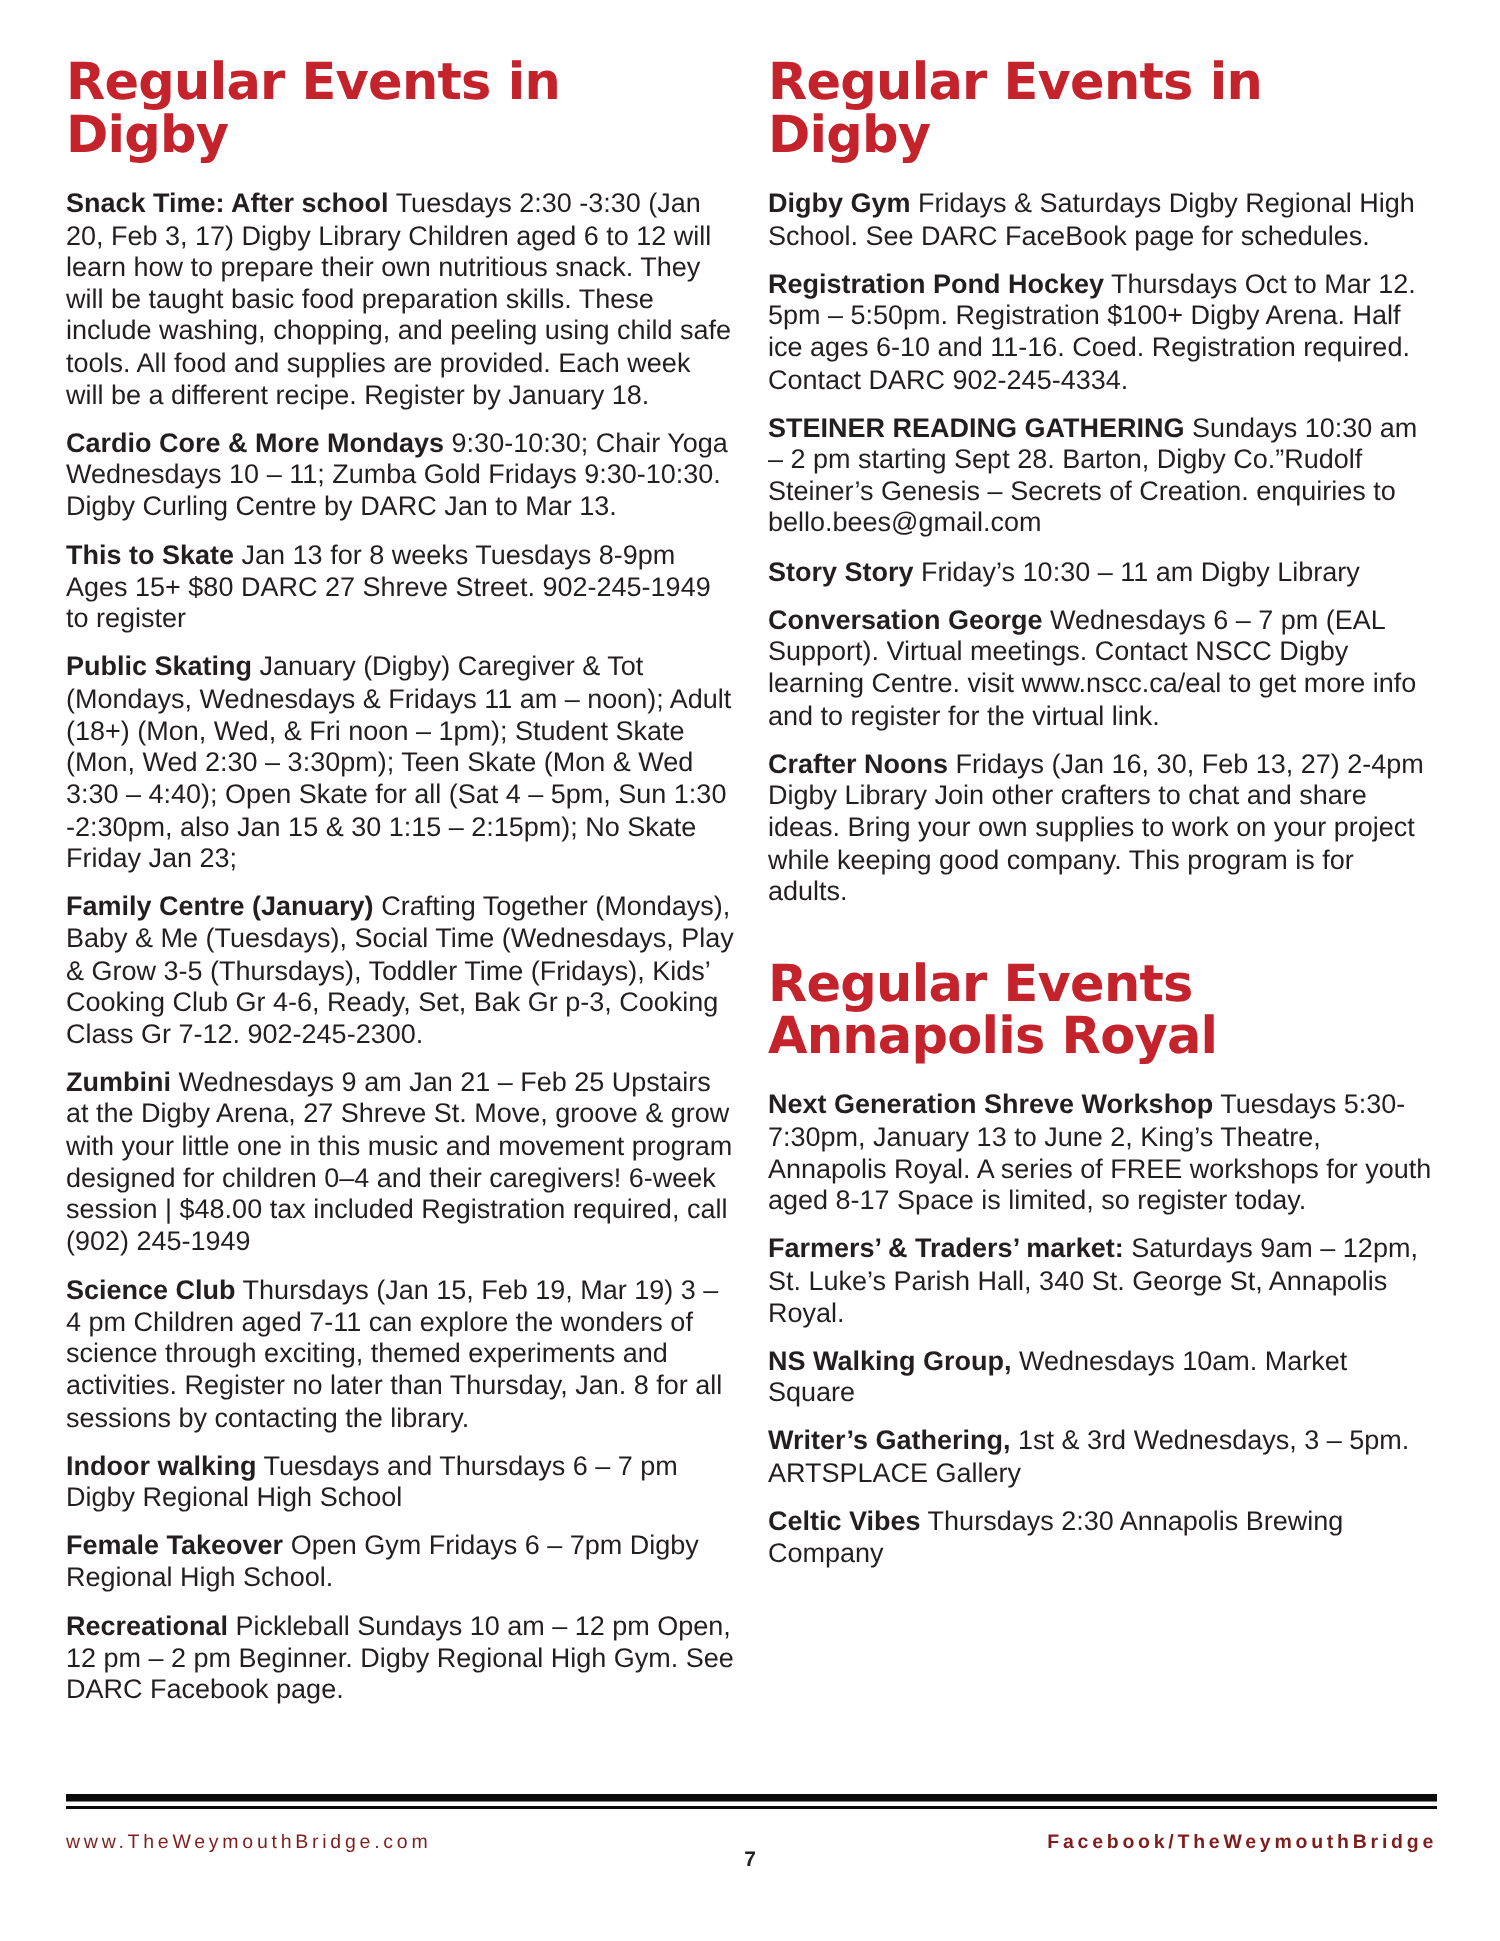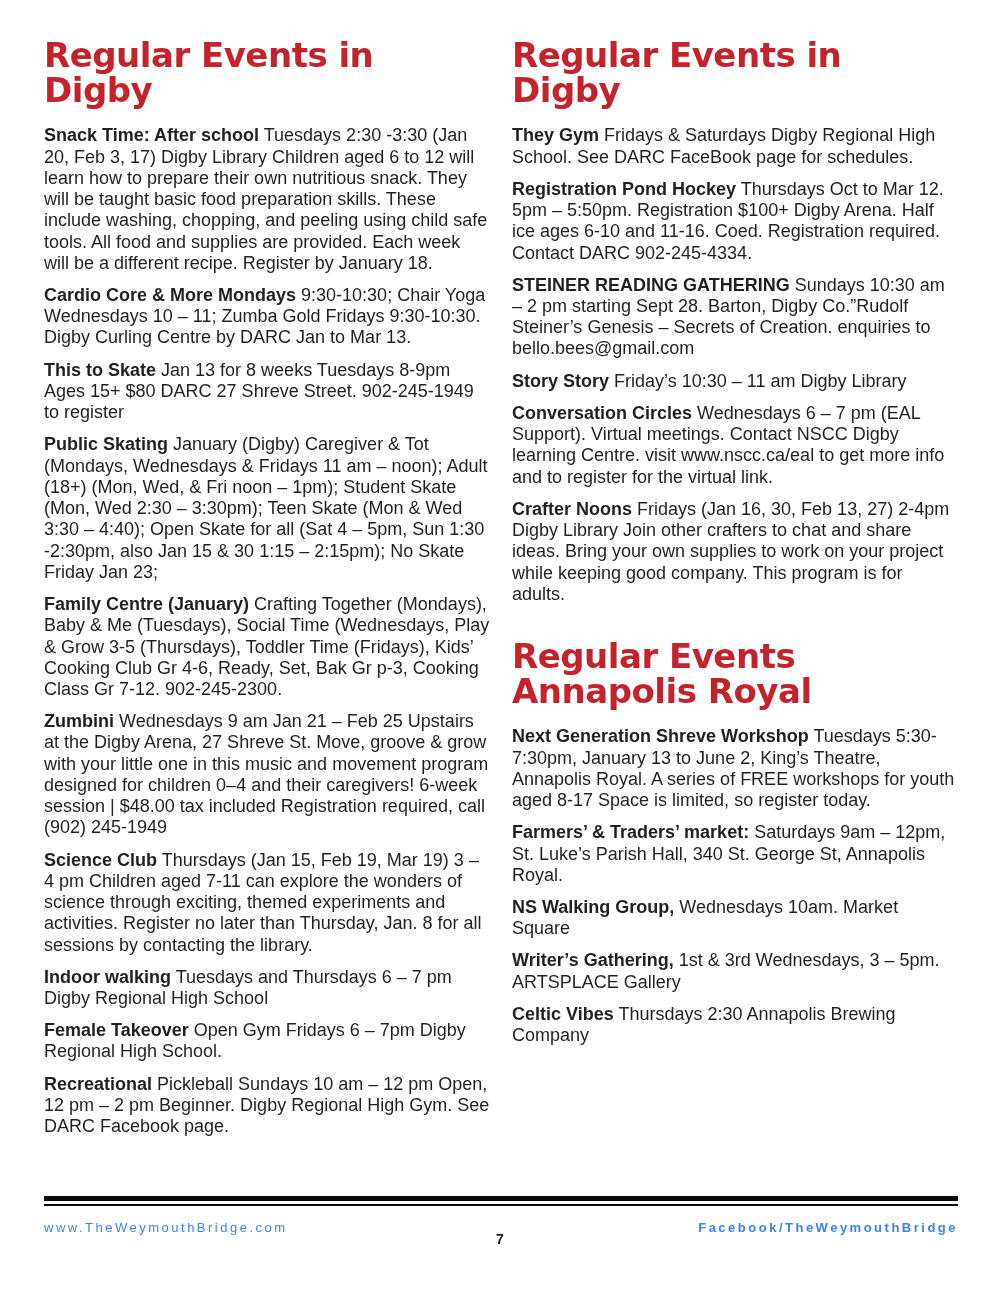--- a/index.html
+++ b/index.html
@@ -51,21 +51,21 @@
   .footer-row {
     position: absolute;
     left: 44px;
     right: 42px;
     top: 1220px;
     display: flex;
     justify-content: space-between;
     align-items: baseline;
     font-size: 13px;
     letter-spacing: 2.5px;
-    color: #3b82f6;
+    color: #7f1d1d;
   }
   .footer-url { font-weight: normal; }
   .footer-facebook { font-weight: bold; }
   .page-number {
     position: absolute;
     top: 1231px;
     left: 0;
     right: 0;
     text-align: center;
     font-size: 14px;
@@ -90,25 +90,25 @@
       <p class="event"><strong class="lead">Zumbini</strong> <span>Wednesdays 9 am Jan 21 – Feb 25 Upstairs at the Digby Arena, 27 Shreve St. Move, groove &amp; grow with your little one in this music and movement program designed for children 0–4 and their caregivers! 6-week session | $48.00 tax included  Registration required, call (902) 245-1949</span></p>
       <p class="event"><strong class="lead">Science Club</strong> <span>Thursdays (Jan 15, Feb 19, Mar 19) 3 – 4 pm Children aged 7-11 can explore the wonders of science through exciting, themed experiments and activities. Register no later than Thursday, Jan. 8 for all sessions by contacting the library.</span></p>
       <p class="event"><strong class="lead">Indoor walking</strong> <span>Tuesdays and Thursdays 6 – 7 pm Digby Regional High School</span></p>
       <p class="event"><strong class="lead">Female Takeover</strong> <span>Open Gym Fridays 6 – 7pm Digby Regional High School.</span></p>
       <p class="event"><strong class="lead">Recreational</strong> <span>Pickleball  Sundays 10 am – 12 pm Open, 12 pm – 2 pm Beginner. Digby Regional High Gym. See DARC Facebook page.</span></p>
     </div>
 
     <div class="col">
       <h1 class="title">Regular Events in Digby</h1>
 
-      <p class="event"><strong class="lead">They Gym</strong> <span>Fridays &amp; Saturdays Digby Regional High School. See DARC FaceBook page for schedules.</span></p>
+      <p class="event"><strong class="lead">Digby Gym</strong> <span>Fridays &amp; Saturdays Digby Regional High School. See DARC FaceBook page for schedules.</span></p>
       <p class="event"><strong class="lead">Registration Pond Hockey</strong> <span>Thursdays Oct to Mar 12. 5pm – 5:50pm. Registration $100+ Digby Arena. Half ice ages 6-10 and 11-16. Coed. Registration required. Contact DARC 902-245-4334.</span></p>
       <p class="event"><strong class="lead">STEINER READING GATHERING</strong> <span>Sundays 10:30 am – 2 pm starting Sept 28. Barton, Digby Co.”Rudolf Steiner’s Genesis – Secrets of Creation. enquiries to bello.bees@gmail.com</span></p>
       <p class="event"><strong class="lead">Story Story</strong> <span>Friday’s 10:30 – 11 am Digby Library</span></p>
-      <p class="event"><strong class="lead">Conversation Circles</strong> <span>Wednesdays 6 – 7 pm (EAL Support). Virtual meetings. Contact NSCC Digby learning Centre. visit www.nscc.ca/eal to get more info and to register for the virtual link.</span></p>
+      <p class="event"><strong class="lead">Conversation George</strong> <span>Wednesdays 6 – 7 pm (EAL Support). Virtual meetings. Contact NSCC Digby learning Centre. visit www.nscc.ca/eal to get more info and to register for the virtual link.</span></p>
       <p class="event"><strong class="lead">Crafter Noons</strong> <span>Fridays  (Jan 16, 30, Feb 13, 27) 2-4pm Digby Library Join other crafters to chat and share ideas. Bring your own supplies to work on your project while keeping good company. This program is for adults.</span></p>
 
       <h1 class="title title-2">Regular Events Annapolis Royal</h1>
 
       <p class="event"><strong class="lead">Next Generation Shreve Workshop</strong> <span>Tuesdays 5:30-7:30pm, January 13 to June 2, King’s Theatre, Annapolis Royal. A series of FREE workshops for youth aged 8-17 Space is limited, so register today.</span></p>
       <p class="event"><strong class="lead">Farmers’ &amp; Traders’ market:</strong> <span>Saturdays 9am – 12pm, St. Luke’s Parish Hall, 340 St. George St, Annapolis Royal.</span></p>
       <p class="event"><strong class="lead">NS Walking Group,</strong> <span>Wednesdays 10am. Market Square</span></p>
       <p class="event"><strong class="lead">Writer’s Gathering,</strong> <span>1st &amp; 3rd Wednesdays, 3 – 5pm. ARTSPLACE Gallery</span></p>
       <p class="event"><strong class="lead">Celtic Vibes</strong> <span>Thursdays 2:30 Annapolis Brewing Company</span></p>
     </div>

